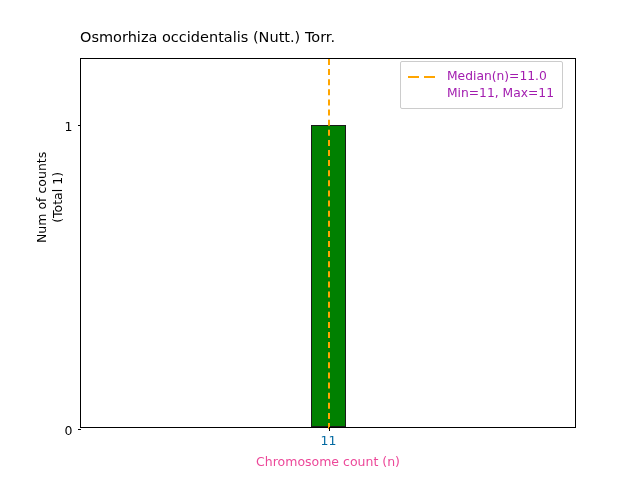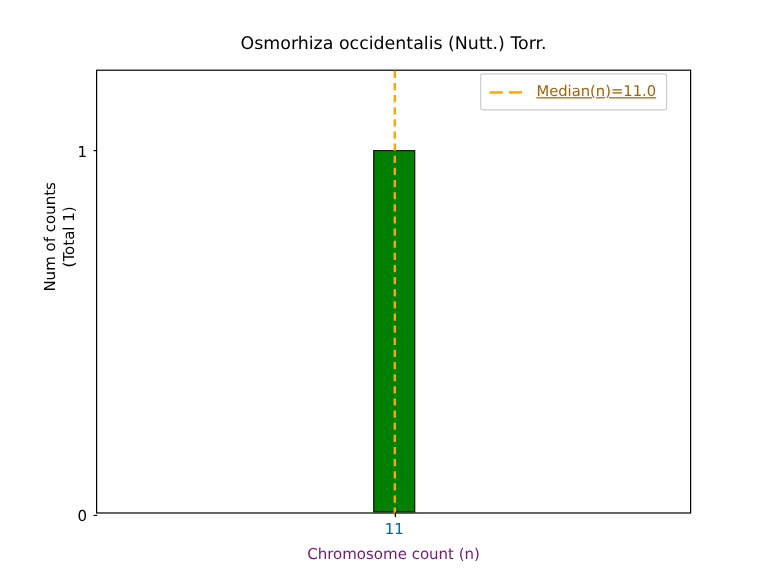--- a/index.html
+++ b/index.html
@@ -15,21 +15,21 @@
     font-family: "DejaVu Sans", sans-serif;
     overflow: hidden;
   }
 
   
   #chart-title {
     position: absolute;
     left: 80px;
     top: 29px;
     width: 496px;
-    text-align: center;
+    text-align: left;
     font-size: 14.5px;
     color: #000000;
     white-space: nowrap;
   }
 
   
   #plot-area {
     position: absolute;
     left: 80px;
     top: 58px;
@@ -98,21 +98,21 @@
   }
 
   
   #xlabel {
     position: absolute;
     left: 80px;
     top: 454px;
     width: 496px;
     text-align: center;
     font-size: 12.5px;
-    color: #701a75;
+    color: #ec4899;
     white-space: nowrap;
   }
   #ylabel-wrap {
     position: absolute;
     left: 0px;
     top: 0px;
     width: 480px;
     height: 480px;
     pointer-events: none;
   }
@@ -155,24 +155,23 @@
     height: 2.8px;
     background: #ffa500;
     width: 11px;
   }
   #legend-sample .gap {
     width: 5px;
   }
   #legend-text {
     font-size: 12.3px;
     line-height: 17px;
-    color: #a16207;
+    color: #a21caf;
     text-align: left;
     white-space: nowrap;
-    text-decoration: underline;
   }
   #legend-text span { display: block; }
 </style>
 </head>
 <body>
 
 <div id="figure">
 
   <div id="chart-title">Osmorhiza occidentalis (Nutt.) Torr.</div>
 
@@ -204,16 +203,17 @@
   </div>
 
   <div id="legend-box">
     <div id="legend-sample">
       <span class="dash"></span>
         <span class="gap"></span>
         <span class="dash"></span>
     </div>
     <div id="legend-text">
       <span>Median(n)=11.0</span>
+      <span>Min=11, Max=11</span>
     </div>
   </div>
 
 </div>
 
 </body></html>

